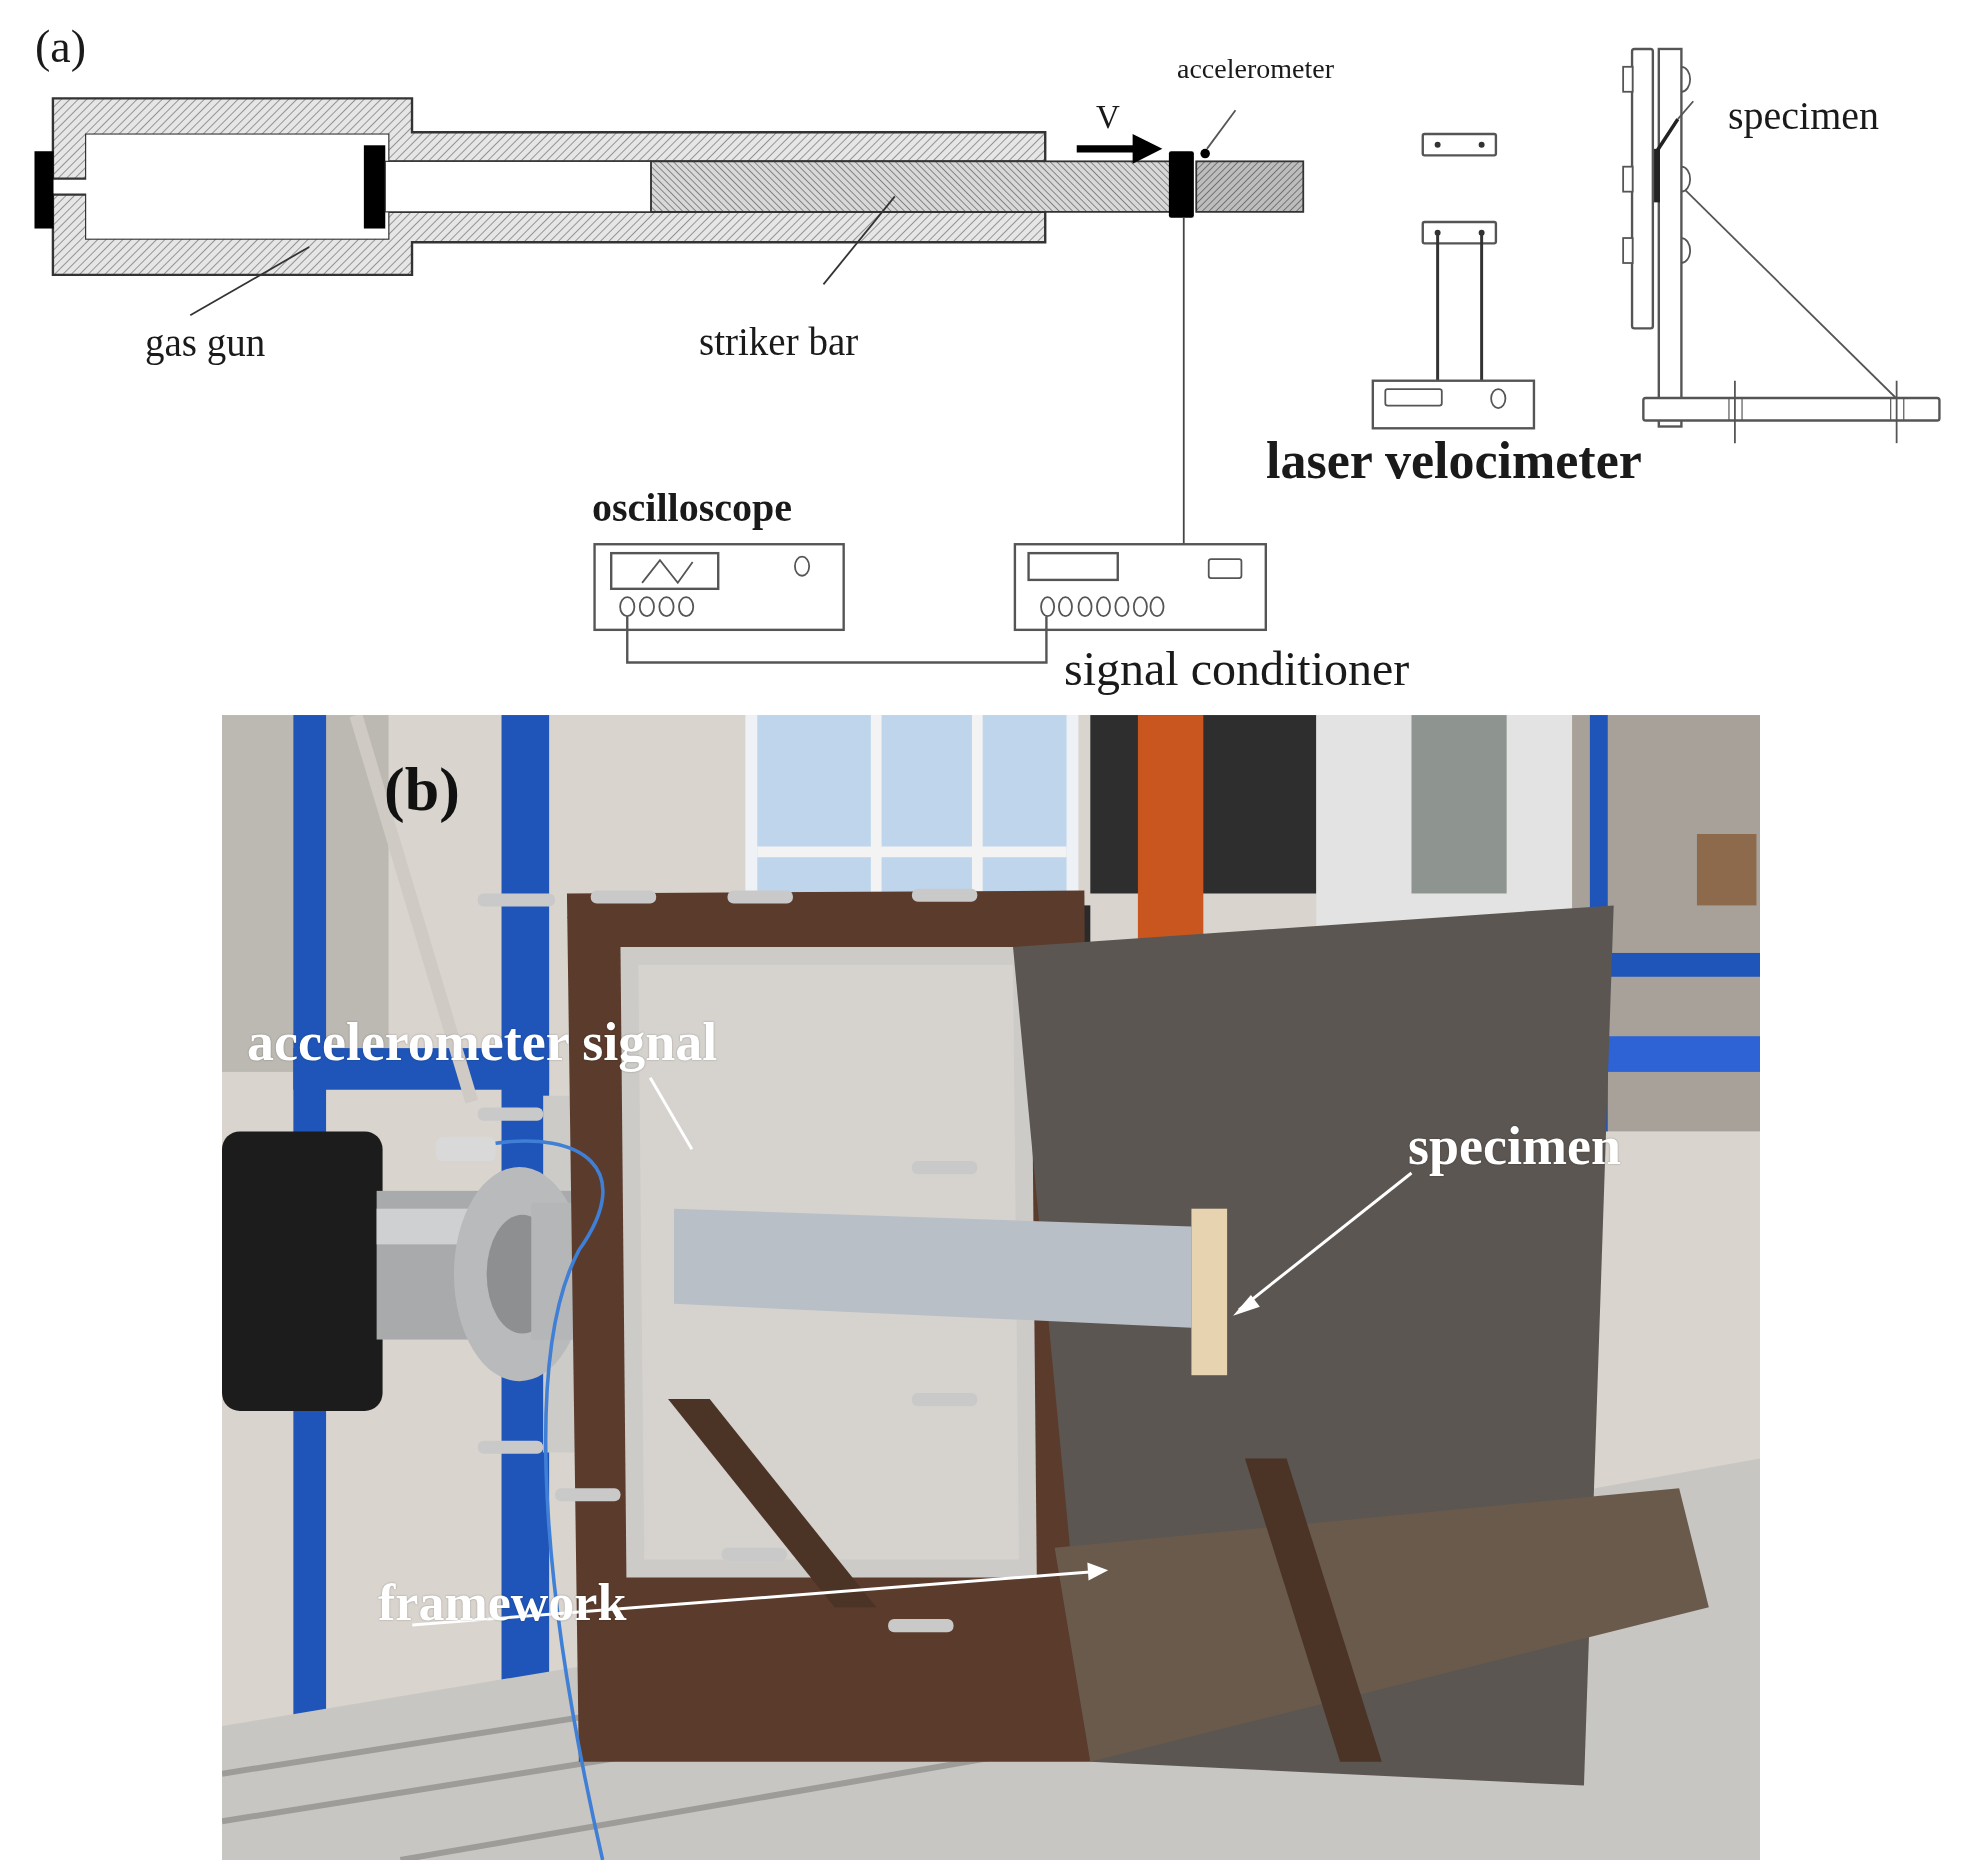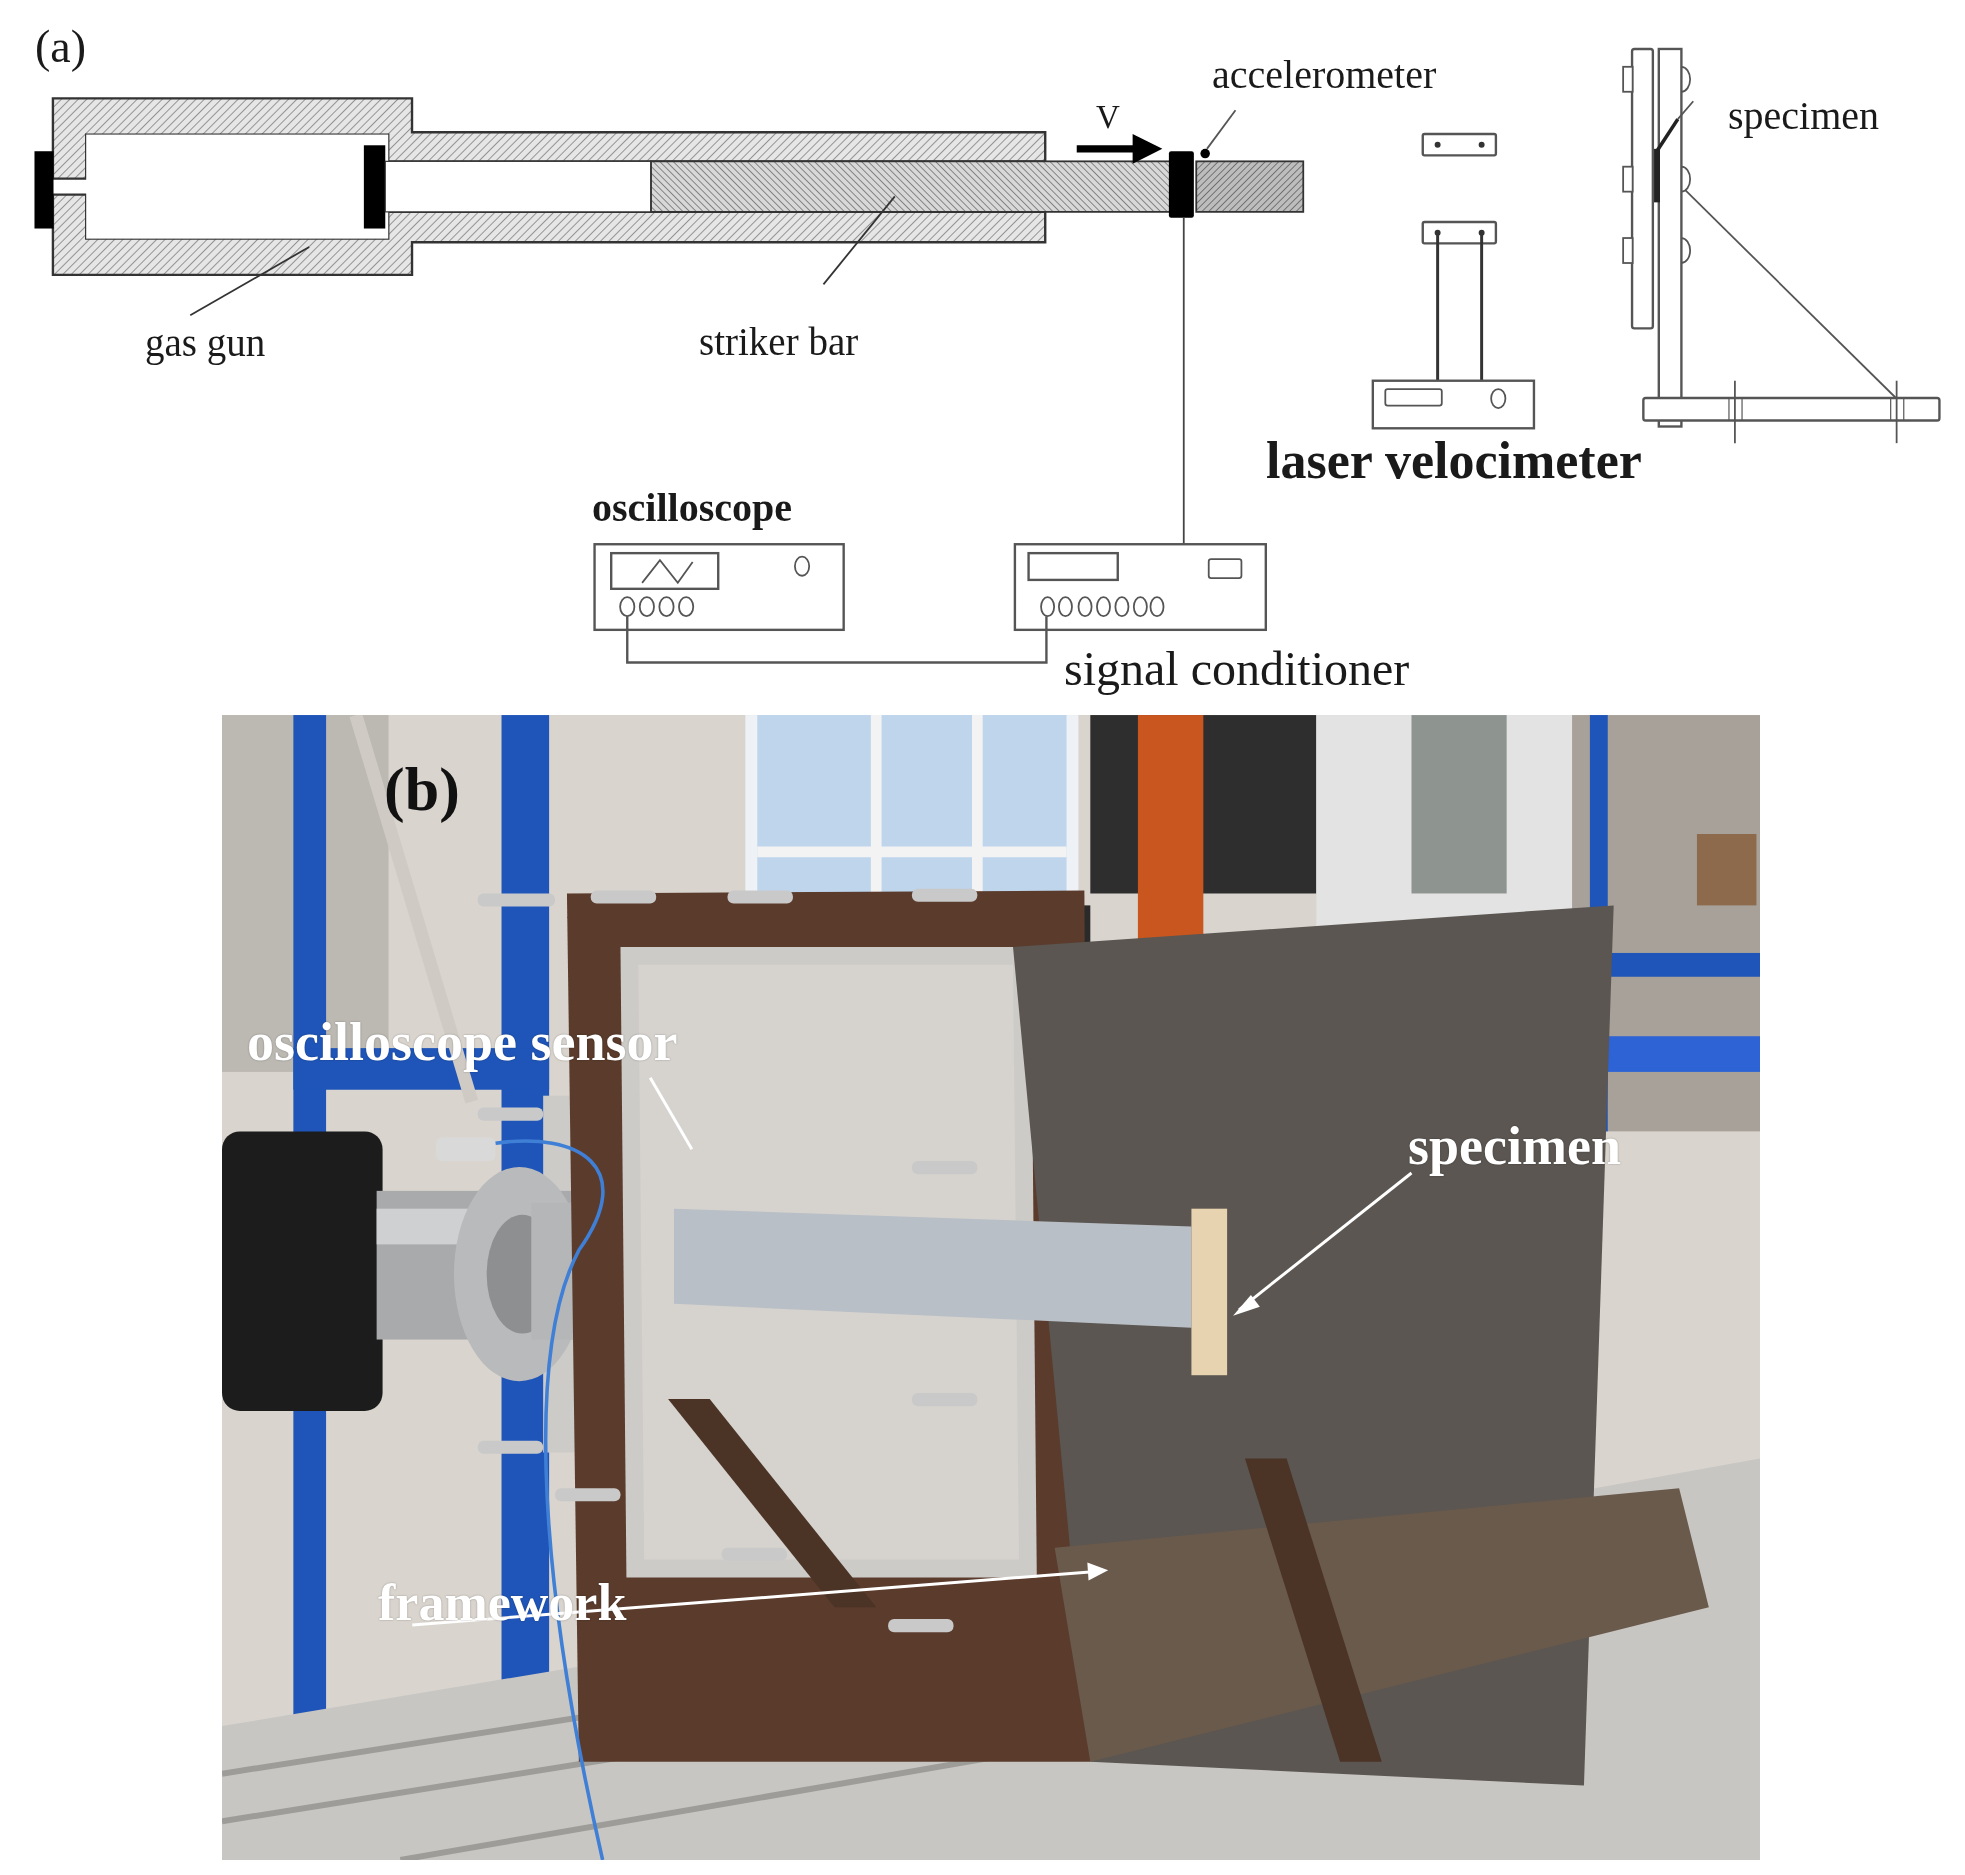--- a/index.html
+++ b/index.html
@@ -120,21 +120,21 @@
       <line x1="2930" y1="669" x2="2930" y2="707" stroke="#555" stroke-width="2"></line>
       <line x1="3180" y1="669" x2="3180" y2="707" stroke="#555" stroke-width="2"></line>
       <line x1="3202" y1="669" x2="3202" y2="707" stroke="#555" stroke-width="2"></line>
     </g>
   </svg>
 
   <span class="lbl" style="left:35px; top:24px; font-size:46px;">(a)</span>
   <span class="lbl" style="left:145px; top:315px; font-size:39px;margin-top:8px;">gas gun</span>
   <span class="lbl" style="left:699px; top:289px; font-size:39px;margin-top:33px;">striker bar</span>
   <span class="lbl" style="left:1096px; top:101px; font-size:33px;">V</span>
-  <span class="lbl" style="left:1212px; top:55px; font-size:40px;">accelerometer</span>
+  <span class="lbl" style="left:1177px; top:55px; font-size:28px;">accelerometer</span>
   <span class="lbl" style="left:1266px; top:435px; font-size:52px;font-weight:bold;">laser velocimeter</span>
   <span class="lbl" style="left:1728px; top:96px; font-size:40px;">specimen</span>
   <span class="lbl" style="left:592px; top:488px; font-size:40px;font-weight:bold;">oscilloscope</span>
   <span class="lbl" style="left:1064px; top:645px; font-size:48px;font-family:Liberation Serif, serif;">signal conditioner</span>
 </div>
 
 <div id="photo">
   <svg width="1538" height="1145" viewBox="0 0 2586 1925">
 
     <rect x="0" y="0" width="2586" height="1925" fill="#d9d4cd"></rect>
@@ -209,17 +209,17 @@
     <path d="M460 720 C 600 700, 700 760, 600 900 C 520 1050, 520 1400, 640 1925" fill="none" stroke="#3f7fd6" stroke-width="6"></path>
 
     <line x1="720" y1="610" x2="790" y2="730" stroke="#fff" stroke-width="5"></line>
     <line x1="2000" y1="770" x2="1710" y2="1000" stroke="#fff" stroke-width="5"></line>
     <polygon points="1700,1010 1730,975 1745,995" fill="#fff"></polygon>
     <line x1="320" y1="1530" x2="1470" y2="1440" stroke="#fff" stroke-width="5"></line>
     <polygon points="1490,1438 1455,1425 1457,1455" fill="#fff"></polygon>
   </svg>
 
   <span class="plbl" style="left:162px; top:43px; font-size:62px; color:#111; text-shadow:none;">(b)</span>
-  <span class="plbl" style="left:25px; top:300px; font-size:54px;">oscilloscope sensor</span>
+  <span class="plbl" style="left:25px; top:300px; font-size:54px;">accelerometer signal</span>
   <span class="plbl" style="left:1186px; top:404px; font-size:54px;">specimen</span>
   <span class="plbl" style="left:124px; top:862px; font-size:52px;margin-left:32px;">framework</span>
 </div>
 
 
 </body></html>

